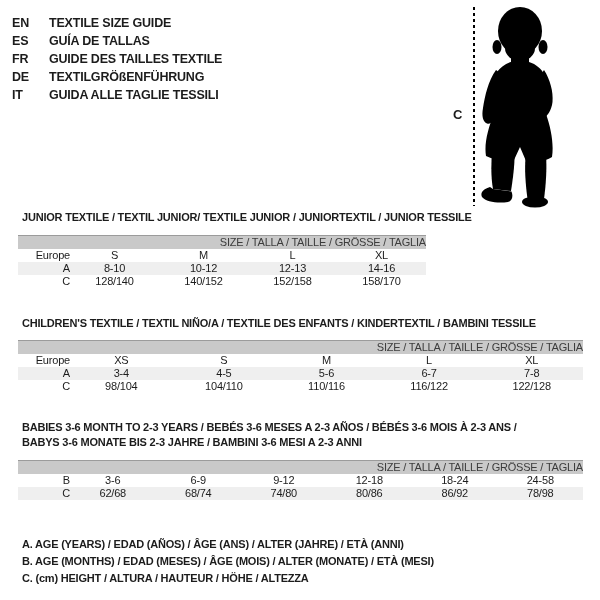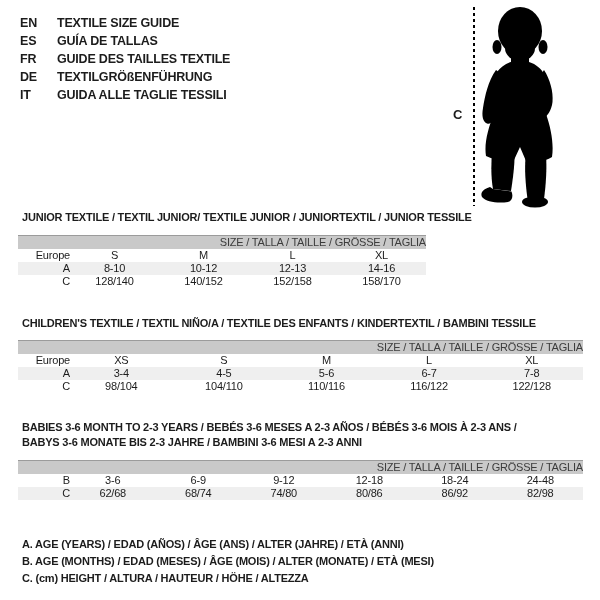--- a/index.html
+++ b/index.html
@@ -3,21 +3,21 @@
 <meta charset="utf-8">
 <style>
   * { margin:0; padding:0; box-sizing:border-box; }
   html,body { background:#ffffff; }
   .page {
     position:relative; width:600px; height:600px; background:#fff; overflow:hidden;
     font-family:"Liberation Sans", sans-serif; color:#1c1c1c;
   }
 
   
-  .lang-block { position:absolute; left:20px; top:14px; }
+  .lang-block { position:absolute; left:12px; top:14px; }
   .lang-row { display:flex; line-height:18px; font-size:12.5px; font-weight:bold; letter-spacing:-0.2px; }
   .lang-code { width:37px; }
 
   
   .height-line {
     position:absolute; left:473px; top:7px; width:2px; height:199px;
     background:repeating-linear-gradient(to bottom, #000 0 3px, transparent 3px 6px);
   }
   .height-label { position:absolute; left:453px; top:107px; font-size:13px; font-weight:bold; }
   .baby-figure { position:absolute; left:478px; top:6px; width:92px; height:202px; }
@@ -215,30 +215,30 @@
               <tr>
                 <td class="bar" colspan="7">SIZE / TALLA / TAILLE / GRÖSSE / TAGLIA</td>
               </tr>
               <tr>
                 <td class="rowlabel">B</td>
                 <td>3-6</td>
                 <td>6-9</td>
                 <td>9-12</td>
                 <td>12-18</td>
                 <td>18-24</td>
-                <td>24-48</td>
+                <td>24-58</td>
               </tr>
               <tr class="shaded">
                 <td class="rowlabel">C</td>
                 <td>62/68</td>
                 <td>68/74</td>
                 <td>74/80</td>
                 <td>80/86</td>
                 <td>86/92</td>
-                <td>82/98</td>
+                <td>78/98</td>
               </tr>
             </tbody>
           </table>
         </div>
       </div>
 
     <div class="footnotes">
       <div class="footnote-line">A. AGE (YEARS) / EDAD (AÑOS) / ÂGE (ANS) / ALTER (JAHRE) / ETÀ (ANNI)</div>
       <div class="footnote-line">B. AGE (MONTHS) / EDAD (MESES) / ÂGE (MOIS) / ALTER (MONATE) / ETÀ (MESI)</div>
       <div class="footnote-line">C. (cm) HEIGHT / ALTURA / HAUTEUR / HÖHE / ALTEZZA</div>

